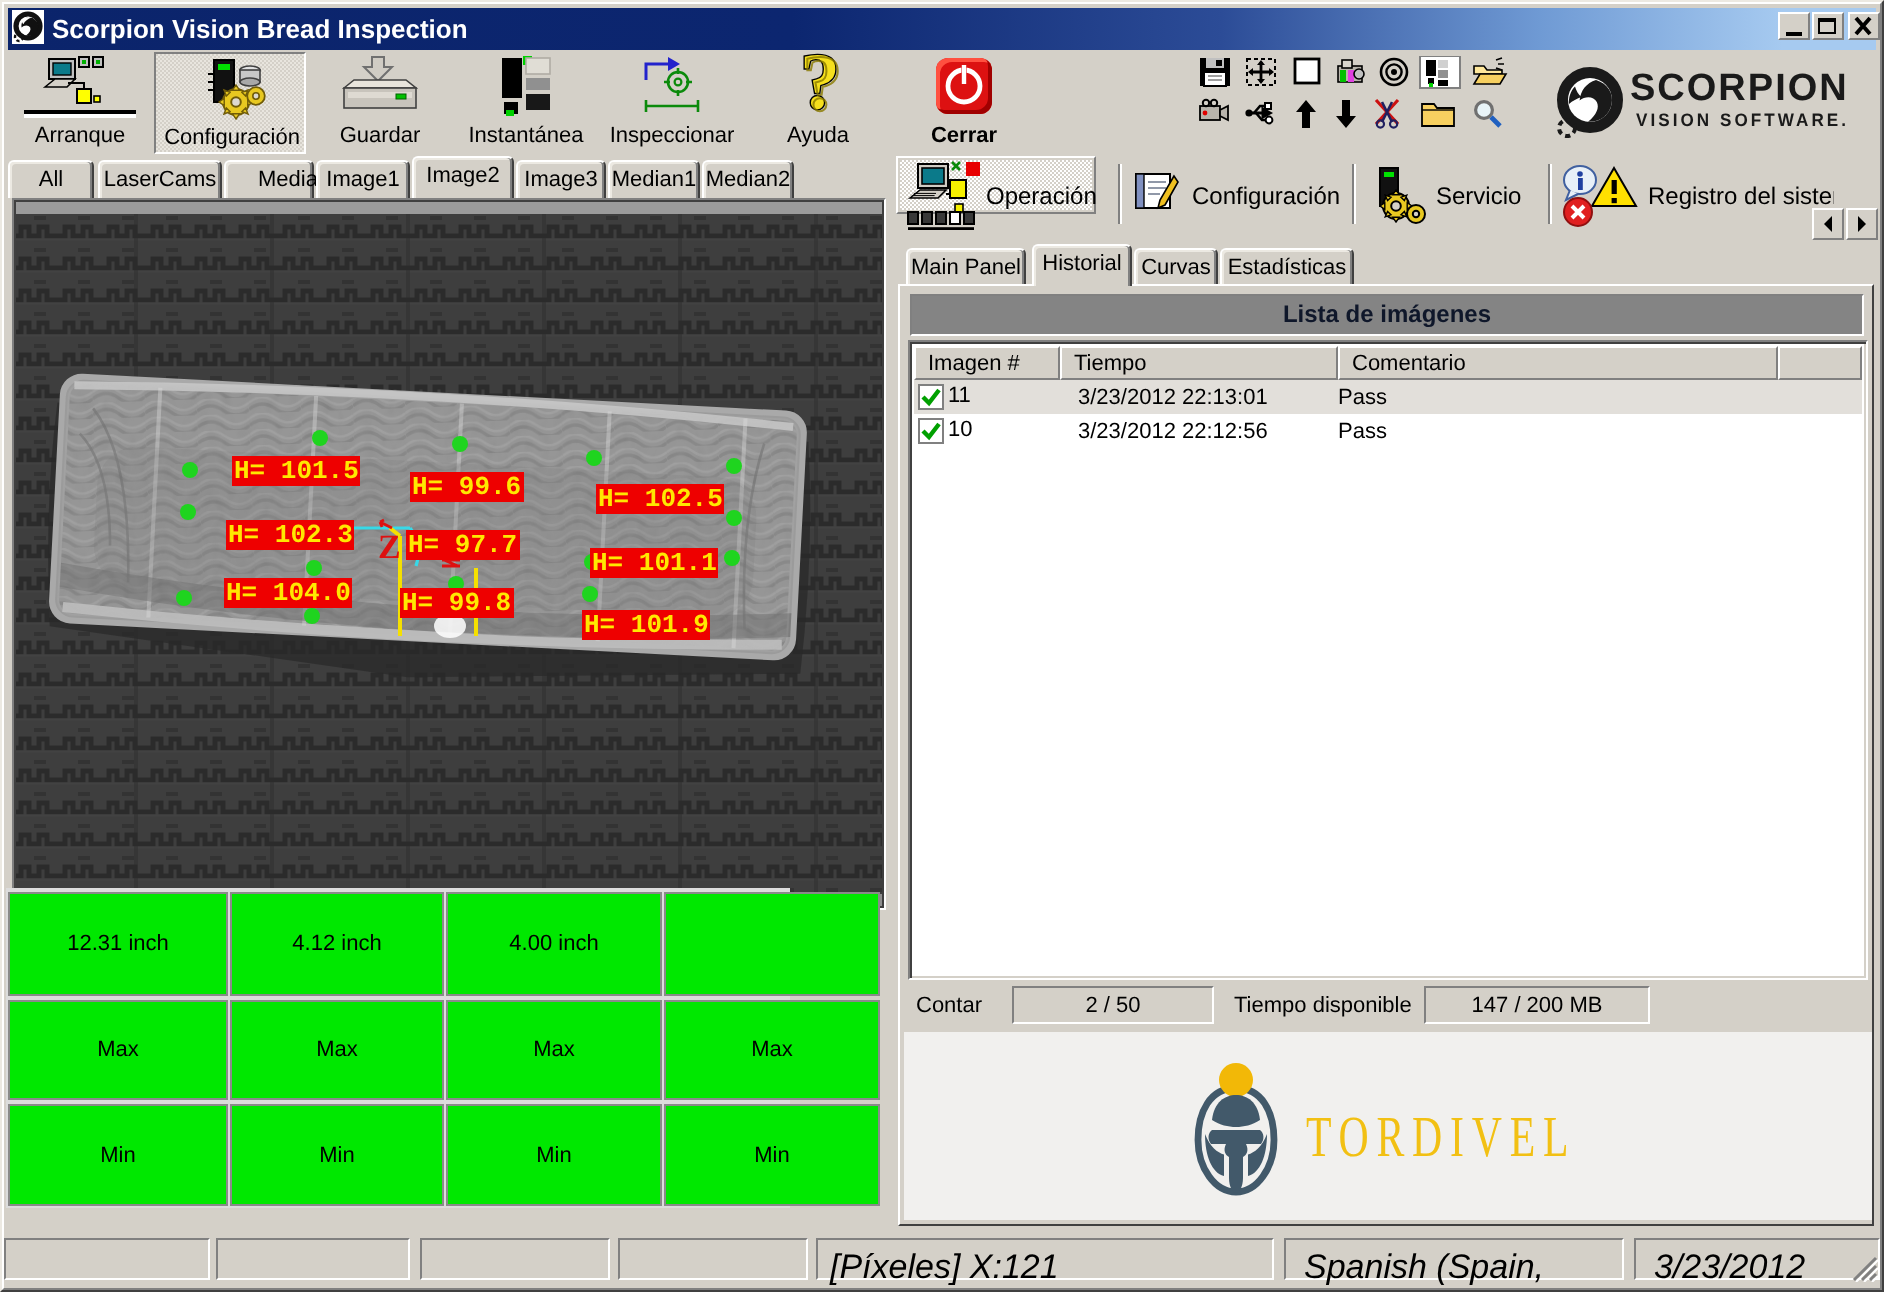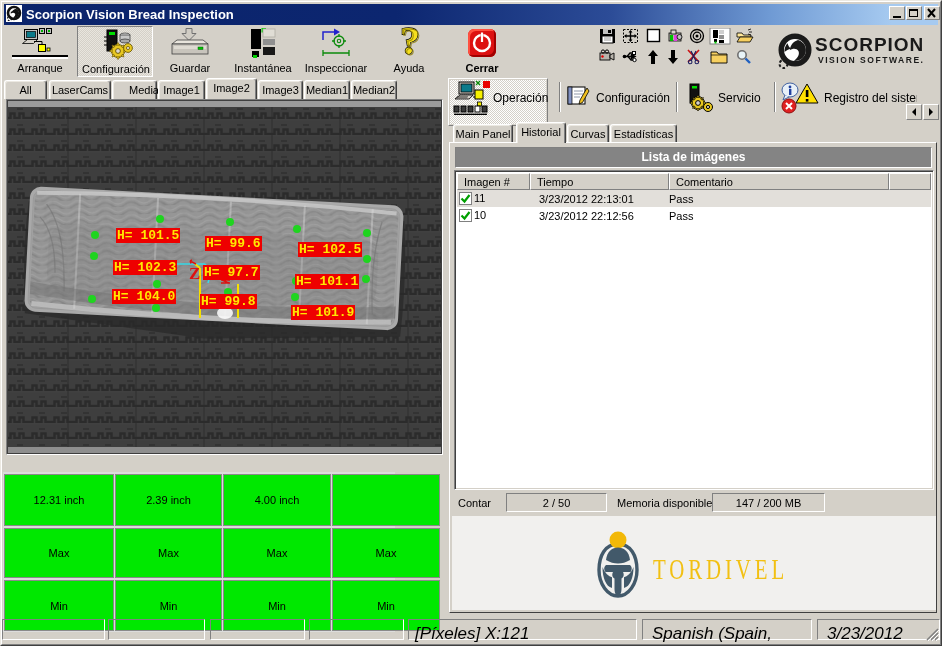--- a/index.html
+++ b/index.html
@@ -342,41 +342,41 @@
   <div class="hlbl" style="left:198px;top:136px;">H= 99.6</div>
   <div class="hlbl" style="left:291px;top:142px;">H= 102.5</div>
   <div class="hlbl" style="left:106px;top:160px;">H= 102.3</div>
   <div class="hlbl" style="left:196px;top:165px;">H= 97.7</div>
   <div class="hlbl" style="left:288px;top:174px;">H= 101.1</div>
   <div class="hlbl" style="left:105px;top:189px;">H= 104.0</div>
   <div class="hlbl" style="left:193px;top:194px;">H= 99.8</div>
   <div class="hlbl" style="left:284px;top:205px;">H= 101.9</div>
 </div>
 
-<div id="grid" class="abs" style="left:3px;top:472px;width:392px;height:160px;background:#dcdcdc;">
+<div id="grid" class="abs" style="left:3px;top:444px;width:392px;height:160px;background:#dcdcdc;">
   <style>.gc { position:absolute; background:#00e800; border:1px solid #8a8a8a; display:flex; align-items:center; justify-content:center; font-size:11px; color:#000; }</style>
   <div class="gc" style="left:1px;top:2px;width:110px;height:52px;">12.31 inch</div>
-  <div class="gc" style="left:112px;top:2px;width:107px;height:52px;">2.39 inch</div>
+  <div class="gc" style="left:112px;top:2px;width:107px;height:52px;">4.12 inch</div>
   <div class="gc" style="left:220px;top:2px;width:108px;height:52px;">4.00 inch</div>
   <div class="gc" style="left:329px;top:2px;width:108px;height:52px;"></div>
   <div class="gc" style="left:1px;top:56px;width:110px;height:50px;">Max</div>
   <div class="gc" style="left:112px;top:56px;width:107px;height:50px;">Max</div>
   <div class="gc" style="left:220px;top:56px;width:108px;height:50px;">Max</div>
   <div class="gc" style="left:329px;top:56px;width:108px;height:50px;">Max</div>
   <div class="gc" style="left:1px;top:108px;width:110px;height:51px;">Min</div>
   <div class="gc" style="left:112px;top:108px;width:107px;height:51px;">Min</div>
   <div class="gc" style="left:220px;top:108px;width:108px;height:51px;">Min</div>
   <div class="gc" style="left:329px;top:108px;width:108px;height:51px;">Min</div>
 </div>
 
 <div id="rightpanel" class="abs" style="left:446px;top:78px;width:492px;height:535px;">
 
   <div class="abs" style="left:0;top:0;width:492px;height:40px;">
 
-    <div class="abs raisedlite" style="left:2px;top:0;width:100px;height:48px;background:#d4d0c8;">
+    <div class="abs raisedlite" style="left:2px;top:0;width:100px;height:29px;background:#d4d0c8;">
       <div class="abs" style="left:1px;top:1px;right:1px;bottom:1px;background:repeating-conic-gradient(#fff 0% 25%, #d4d0c8 0% 50%) 0 0 / 2px 2px;"></div>
       <svg class="abs" width="40" height="36" viewBox="0 0 40 36" style="left:3px;top:0px;">
         <path d="M24 2 l4 4 m0 -4 l-4 4 m2 -2 h0" stroke="#0a8a0a" stroke-width="1.3"></path>
         <circle cx="26" cy="4" r="0.8" fill="#0a8a0a"></circle>
         <rect x="31" y="2" width="7" height="7" fill="#e80000"></rect>
         <rect x="7" y="3" width="15" height="12" fill="#d0ccc4" stroke="#000"></rect>
         <rect x="9" y="5" width="11" height="8" fill="#0b7a8a" stroke="#000" stroke-width="0.8"></rect>
         <path d="M3 20 L8 16 L21 16 L17 20 Z" fill="#d4d0c8" stroke="#000" stroke-width="0.8"></path>
         <path d="M5 17.7 h11 M4.3 18.8 h11" stroke="#000" stroke-width="0.5"></path>
         <path d="M21 18 h5 v-4" fill="none" stroke="#000"></path>
@@ -443,21 +443,21 @@
 
   <div class="abs" style="left:3px;top:44px;width:488px;height:21px;">
     <div class="tab" style="left:4px;width:60px;font-size:11px;">Main Panel</div>
     <div class="tab tabsel" style="left:67px;width:50px;font-size:11px;">Historial</div>
     <div class="tab" style="left:118px;width:42px;font-size:11px;">Curvas</div>
     <div class="tab" style="left:161px;width:67px;font-size:11px;">Estadísticas</div>
   </div>
 
   <div class="abs" style="left:3px;top:64px;width:488px;height:471px;border:1px solid #fff;border-right-color:#404040;border-bottom-color:#404040;background:#d4d0c8;">
 
-    <div class="abs sunkenlite" style="left:5px;top:4px;width:477px;height:21px;background:#848484;color:#ffffff;font-weight:bold;font-size:12px;text-align:center;line-height:19px;">Lista de imágenes</div>
+    <div class="abs sunkenlite" style="left:5px;top:4px;width:477px;height:21px;background:#848484;color:#0f172a;font-weight:bold;font-size:12px;text-align:center;line-height:19px;">Lista de imágenes</div>
 
     <div class="abs sunken" style="left:4px;top:27px;width:480px;height:320px;background:#fff;">
       <div class="abs" style="left:2px;top:2px;width:474px;height:17px;background:#d4d0c8;">
         <style>.hcell{position:absolute;top:0;height:17px;background:#d4d0c8;border-top:1px solid #fff;border-left:1px solid #fff;border-right:1px solid #808080;border-bottom:1px solid #808080;font-size:11px;padding:2px 0 0 6px;}</style>
         <div class="hcell" style="left:0;width:73px;">Imagen #</div>
         <div class="hcell" style="left:73px;width:139px;">Tiempo</div>
         <div class="hcell" style="left:212px;width:220px;">Comentario</div>
         <div class="hcell" style="left:432px;width:42px;"></div>
       </div>
       <div class="abs" style="left:2px;top:19px;width:474px;height:17px;background:#e2dfda;">
@@ -476,21 +476,21 @@
           </svg>
         <div class="abs" style="left:17px;top:2px;font-size:11px;">10</div>
         <div class="abs" style="left:82px;top:3px;font-size:11px;">3/23/2012 22:12:56</div>
         <div class="abs" style="left:212px;top:3px;font-size:11px;">Pass</div>
       </div>
     </div>
 
     <div class="abs" style="left:0;top:349px;width:488px;height:23px;">
       <div class="abs" style="left:8px;top:5px;font-size:11px;">Contar</div>
       <div class="abs sunkenlite" style="left:56px;top:1px;width:101px;height:19px;text-align:center;font-size:11px;padding-top:3px;">2 / 50</div>
-      <div class="abs" style="left:167px;top:5px;font-size:11px;">Memoria disponible</div>
+      <div class="abs" style="left:167px;top:5px;font-size:11px;">Tiempo disponible</div>
       <div class="abs sunkenlite" style="left:262px;top:1px;width:113px;height:19px;text-align:center;font-size:11px;padding-top:3px;">147 / 200 MB</div>
     </div>
 
     <div class="abs" style="left:2px;top:373px;width:484px;height:94px;background:#f1f0ee;">
       <svg class="abs" width="46" height="72" viewBox="0 0 46 72" style="left:143px;top:12px;">
         <path d="M23 16 C10 16 4 28 4 42 C4 56 12.5 68 23 68 C33.5 68 42 56 42 42 C42 28 36 16 23 16 Z" fill="none" stroke="#42596a" stroke-width="3.4"></path>
         <circle cx="23" cy="12" r="8.5" fill="#f2b807"></circle>
         <path d="M11 32 C12 23 17.5 19.5 23 19.5 C28.5 19.5 34 23 35 32 C31 34.5 27 35.5 23 35.5 C19 35.5 15 34.5 11 32 Z" fill="#42596a"></path>
         <path d="M11 37 L35 37 C37 38.5 37.4 41.5 35.5 44 L28 44 C29.5 47 28.5 49.5 26.5 50.5 L26.5 61 C26.5 65.5 24.5 68.5 23 68.5 C21.5 68.5 19.5 65.5 19.5 61 L19.5 50.5 C17.5 49.5 16.5 47 18 44 L10.5 44 C8.6 41.5 9 38.5 11 37 Z" fill="#42596a"></path>
         <path d="M7.5 39 C10 45.5 13.8 48.3 17 49.3 L17 60 C11 58.5 7.5 50 7.5 39 Z" fill="#42596a"></path>

